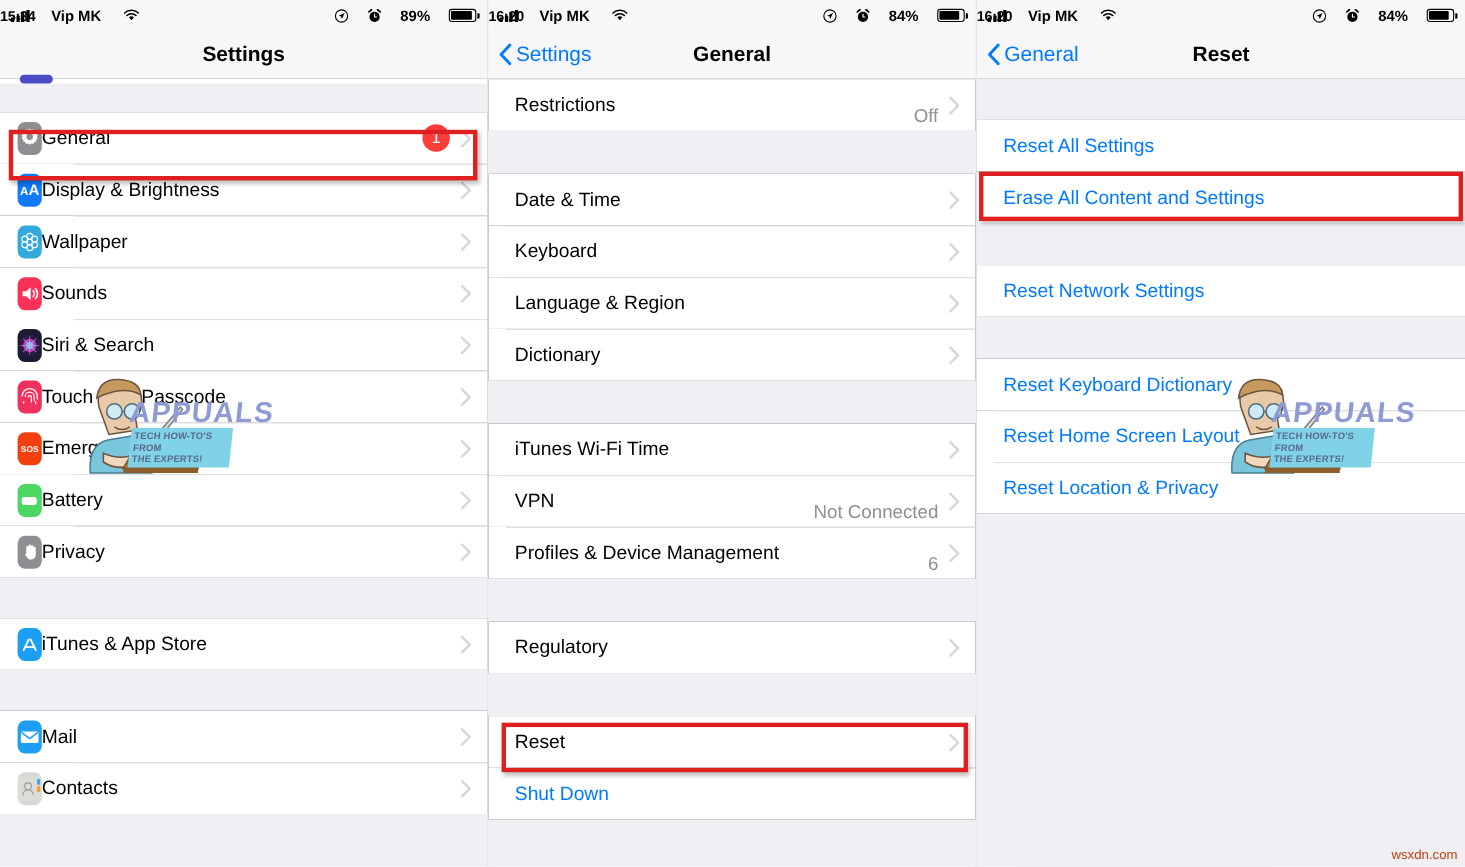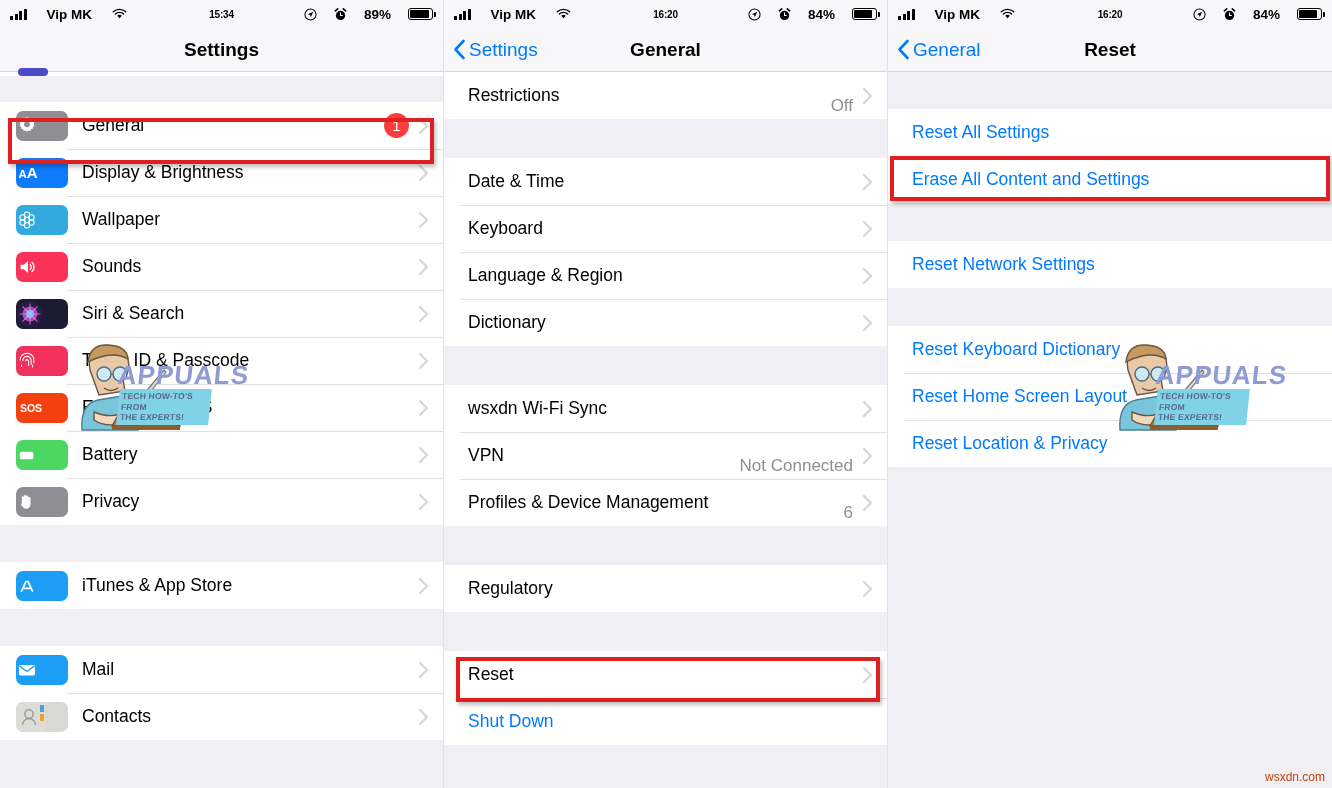--- a/index.html
+++ b/index.html
@@ -24,22 +24,22 @@
   .statusbar {
     height: 28px; width: 100%;
     background: #f7f7f9;
     display: flex; align-items: center;
     font-size: 14px; font-weight: bold; color: #000;
     padding: 0 10px;
     position: relative;
   }
   .sb-left { display: flex; align-items: center; gap: 20px; }
   .sb-center {
-    position: absolute; left: 0; right: 0; text-align: center;
-    font-size: 10px; font-weight: bold; letter-spacing: -0.2px;
+    position: absolute; left: 0; right: 0; 
+    font-size: 13px; font-weight: bold; letter-spacing: -0.2px;
   }
   .sb-right {
     margin-left: auto; display: flex; align-items: center; gap: 17px;
     position: relative; z-index: 2;
   }
   .bars { display: flex; align-items: flex-end; gap: 1.5px; height: 11px; }
   .bars i { display:block; width: 3px; background: #000; border-radius: .5px; }
   .bars i:nth-child(1){height:4px}
   .bars i:nth-child(2){height:6px}
   .bars i:nth-child(3){height:8.5px}
@@ -84,23 +84,22 @@
     padding-left: 16px; padding-right: 14px;
     position: relative;
   }
   .row + .row::before {
     content:""; position:absolute; left: 67px; right: 0; top: 0;
     height: 1px; background: #e0e0e3;
   }
   .row.noicon + .row.noicon::before { left: 16px; }
   .row.noicon { padding-left: 24px; }
   .icon {
-    width: 52px; height: 30px; border-radius: 7px; flex: none;
-    margin-right: 14px;
-    display: flex; align-items: center; justify-content: flex-start;
+    width: 22px; height: 30px; border-radius: 7px; flex: none;
+    display: flex; align-items: center; justify-content: flex-end;
     overflow: hidden;
   }
   .label { font-size: 17.5px; color: #000; white-space: nowrap; }
   .label.blue { color: #007aff; }
   .rightside { margin-left: auto; display: flex; align-items: center; gap: 9px; }
   .detail { font-size: 17px; color: #8e8e93; margin-top: 20px; }
   .chev { width: 11px; height: 18px; flex: none; opacity: .72; }
   .badge {
     background: #fc3d39; color: #fff;
     min-width: 25px; height: 25px; border-radius: 13px;
@@ -511,21 +510,21 @@
               <path d="M2 2 L9 9 L2 16" stroke="#c7c7cc" stroke-width="2.2" fill="none" stroke-linecap="round" stroke-linejoin="round"></path>
             </svg>
         </span>
       </div>
     </div>
 
     <div class="gap" style="height:39px"></div>
 
     <div class="group">
       <div class="row noicon">
-        <span class="label">wsxdn Wi-Fi Sync</span>
+        <span class="label">iTunes Wi-Fi Time</span>
         <span class="rightside">
           <svg class="chev" viewBox="0 0 11 18">
               <path d="M2 2 L9 9 L2 16" stroke="#c7c7cc" stroke-width="2.2" fill="none" stroke-linecap="round" stroke-linejoin="round"></path>
             </svg>
         </span>
       </div>
       <div class="row noicon">
         <span class="label">VPN</span>
         <span class="rightside">
           <span class="detail">Not Connected</span>

